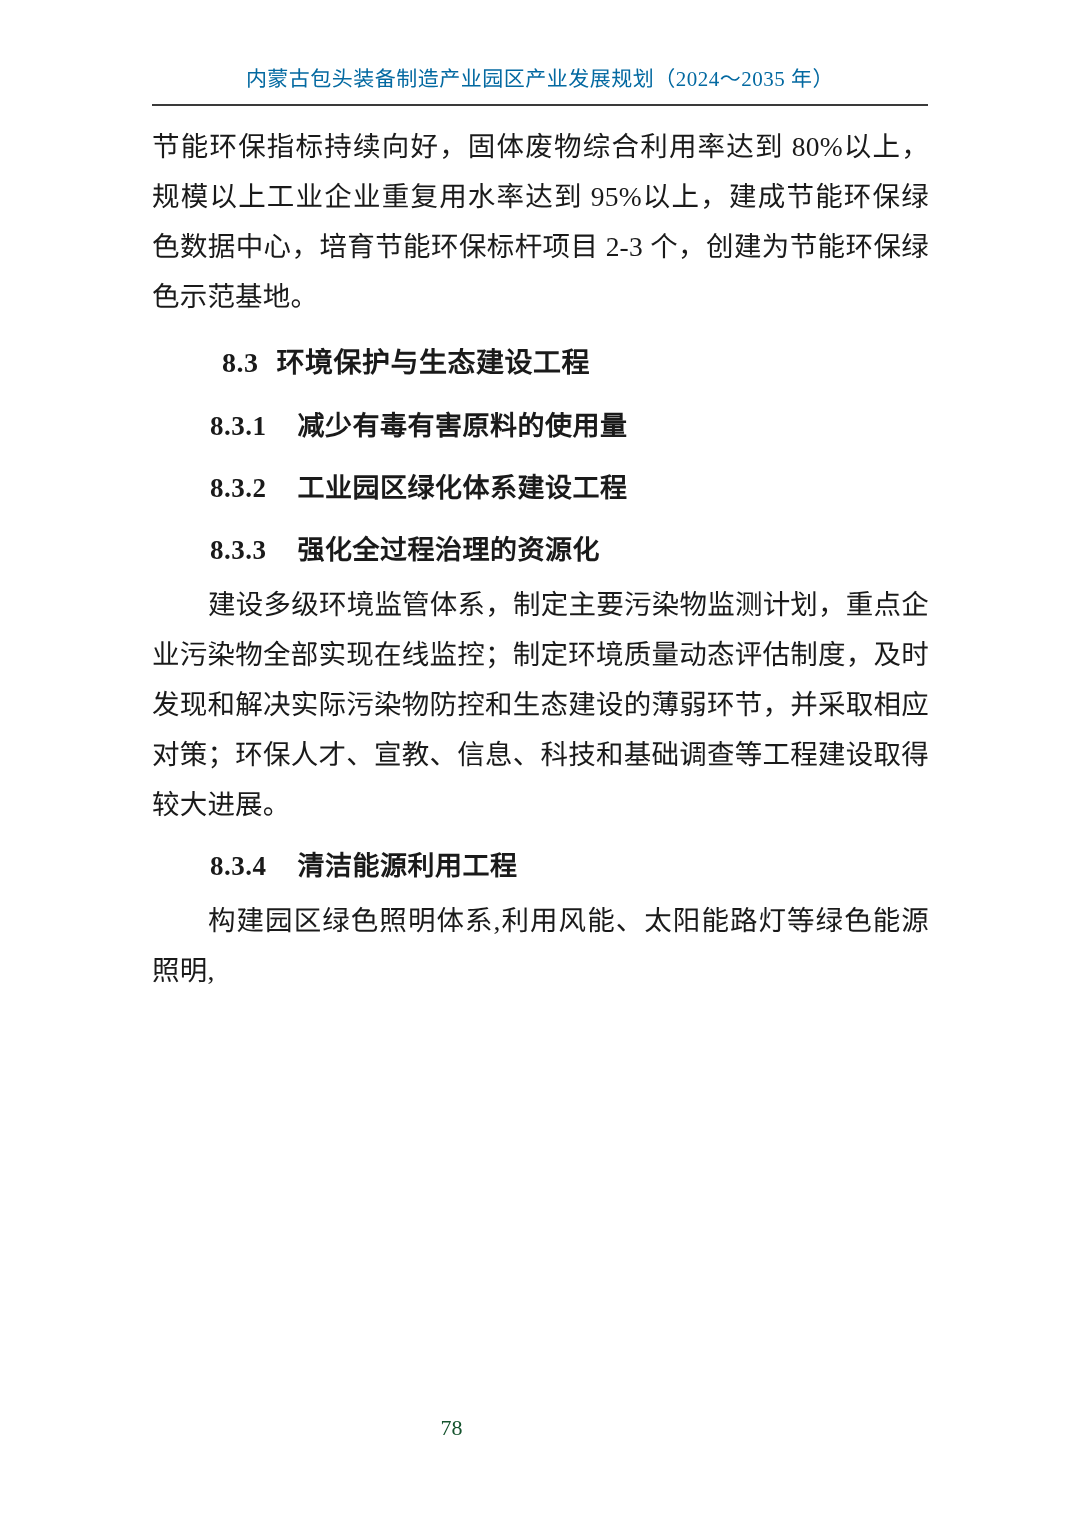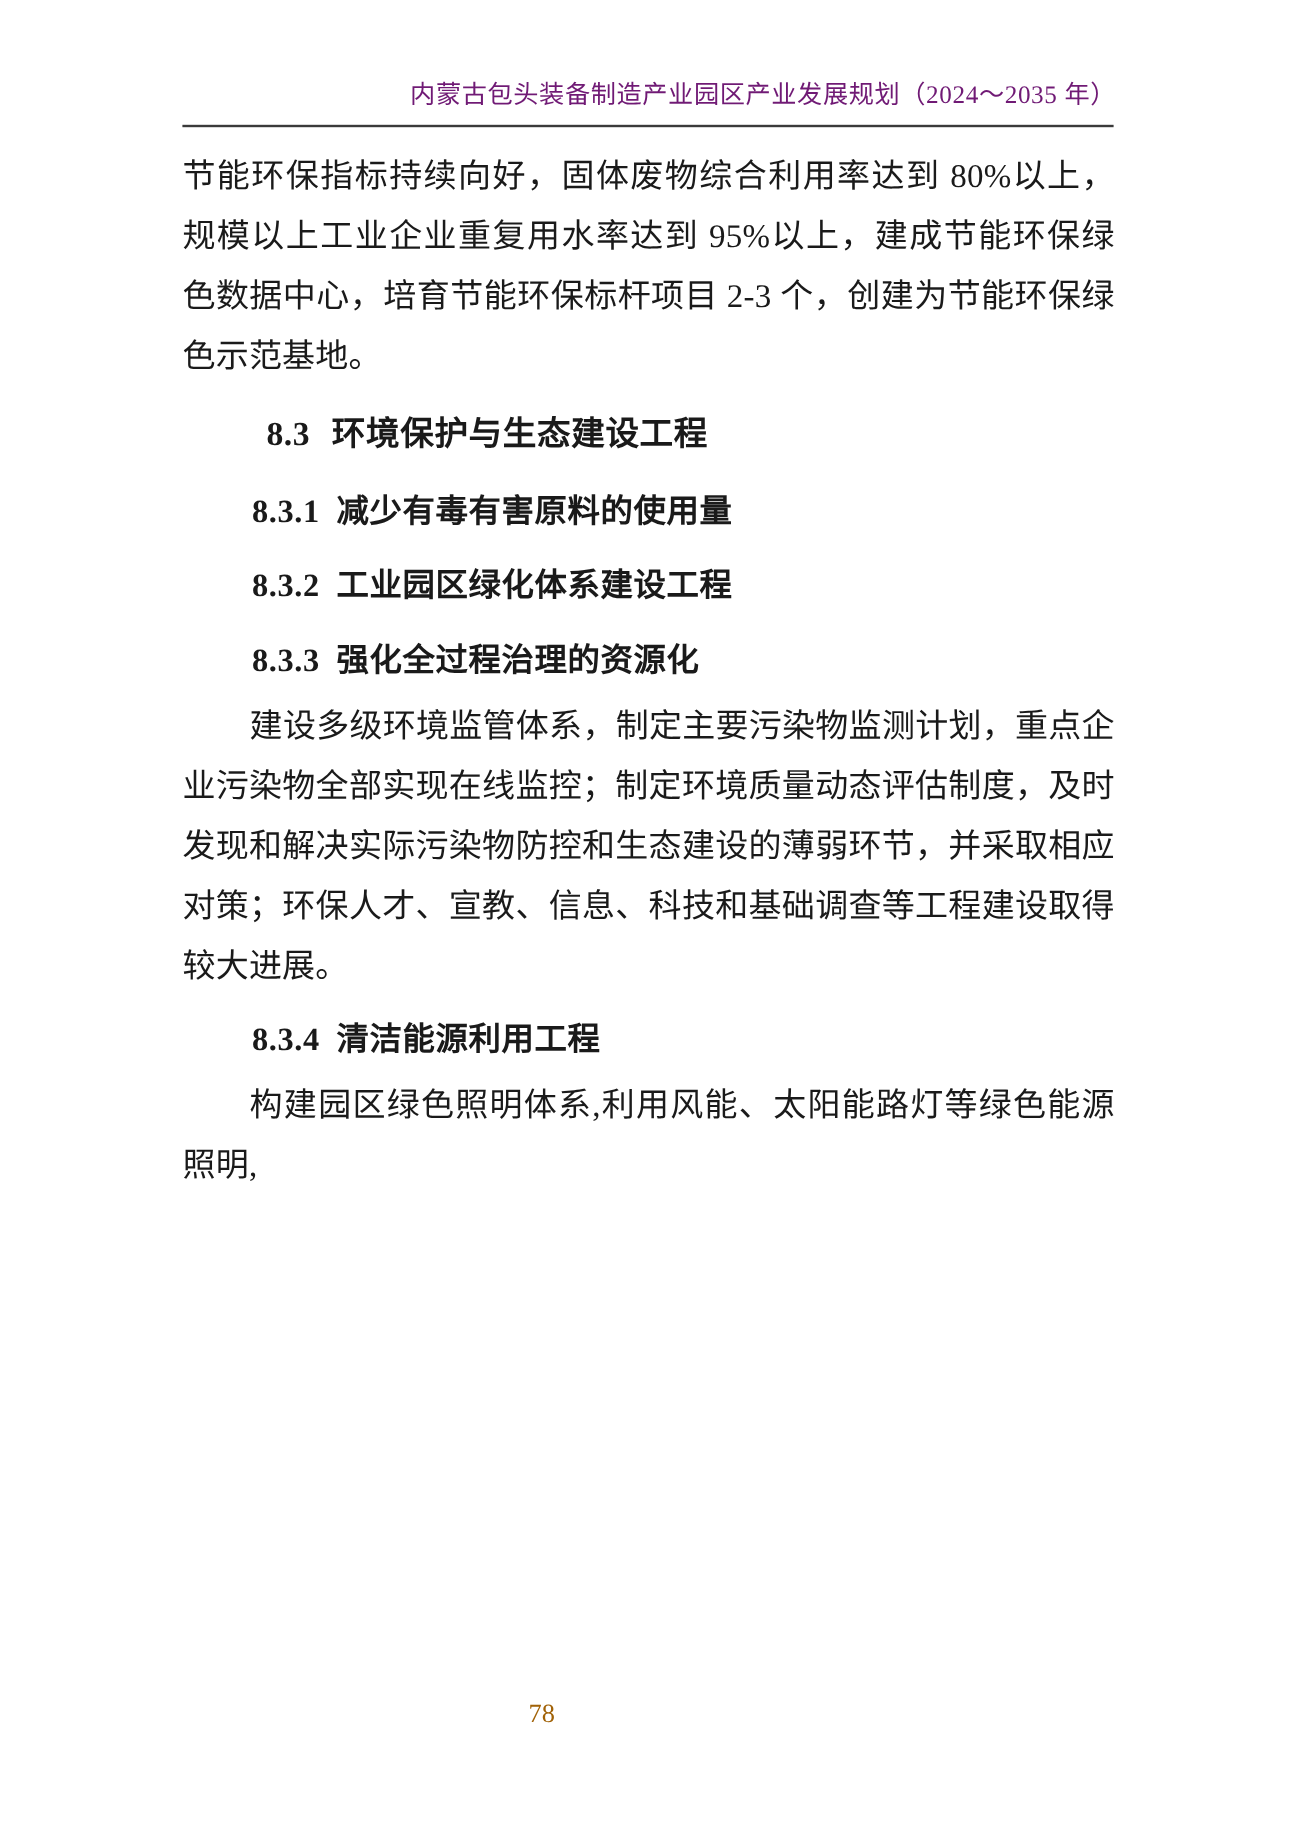--- a/index.html
+++ b/index.html
@@ -16,24 +16,24 @@
     box-sizing: border-box;
     font-family: "Liberation Serif", "DejaVu Serif", serif;
     color: #1a1a1a;
     overflow: hidden;
   }
   .header {
     position: absolute;
     top: 62px;
     left: 150px;
     width: 780px;
-    text-align: right;
+    text-align: center;
     font-size: 21px;
     letter-spacing: 0.5px;
-    color: #701a75;
+    color: #0369a1;
   }
   .header-rule {
     position: absolute;
     top: 104px;
     left: 152px;
     width: 776px;
     height: 2px;
     background: #3a3a3a;
   }
   .content {
@@ -66,30 +66,30 @@
     margin-left: 24px;
   }
   h3.subsec-title {
     margin: 10px 0 4px 58px;
     font-size: 27px;
     line-height: 52px;
     font-weight: bold;
     letter-spacing: 0.5px;
   }
   h3.subsec-title .num {
-    margin-right: 14px;
+    margin-right: 31px;
   }
   .page-number {
     position: absolute;
     bottom: 86px;
     left: 0;
     width: 903px;
     text-align: center;
     font-size: 22px;
-    color: #a16207;
+    color: #14532d;
   }
 </style>
 </head>
 <body>
 
 <div class="page">
 
   <div class="header">内蒙古包头装备制造产业园区产业发展规划（2024～2035 年）</div>
   <div class="header-rule"></div>
 

